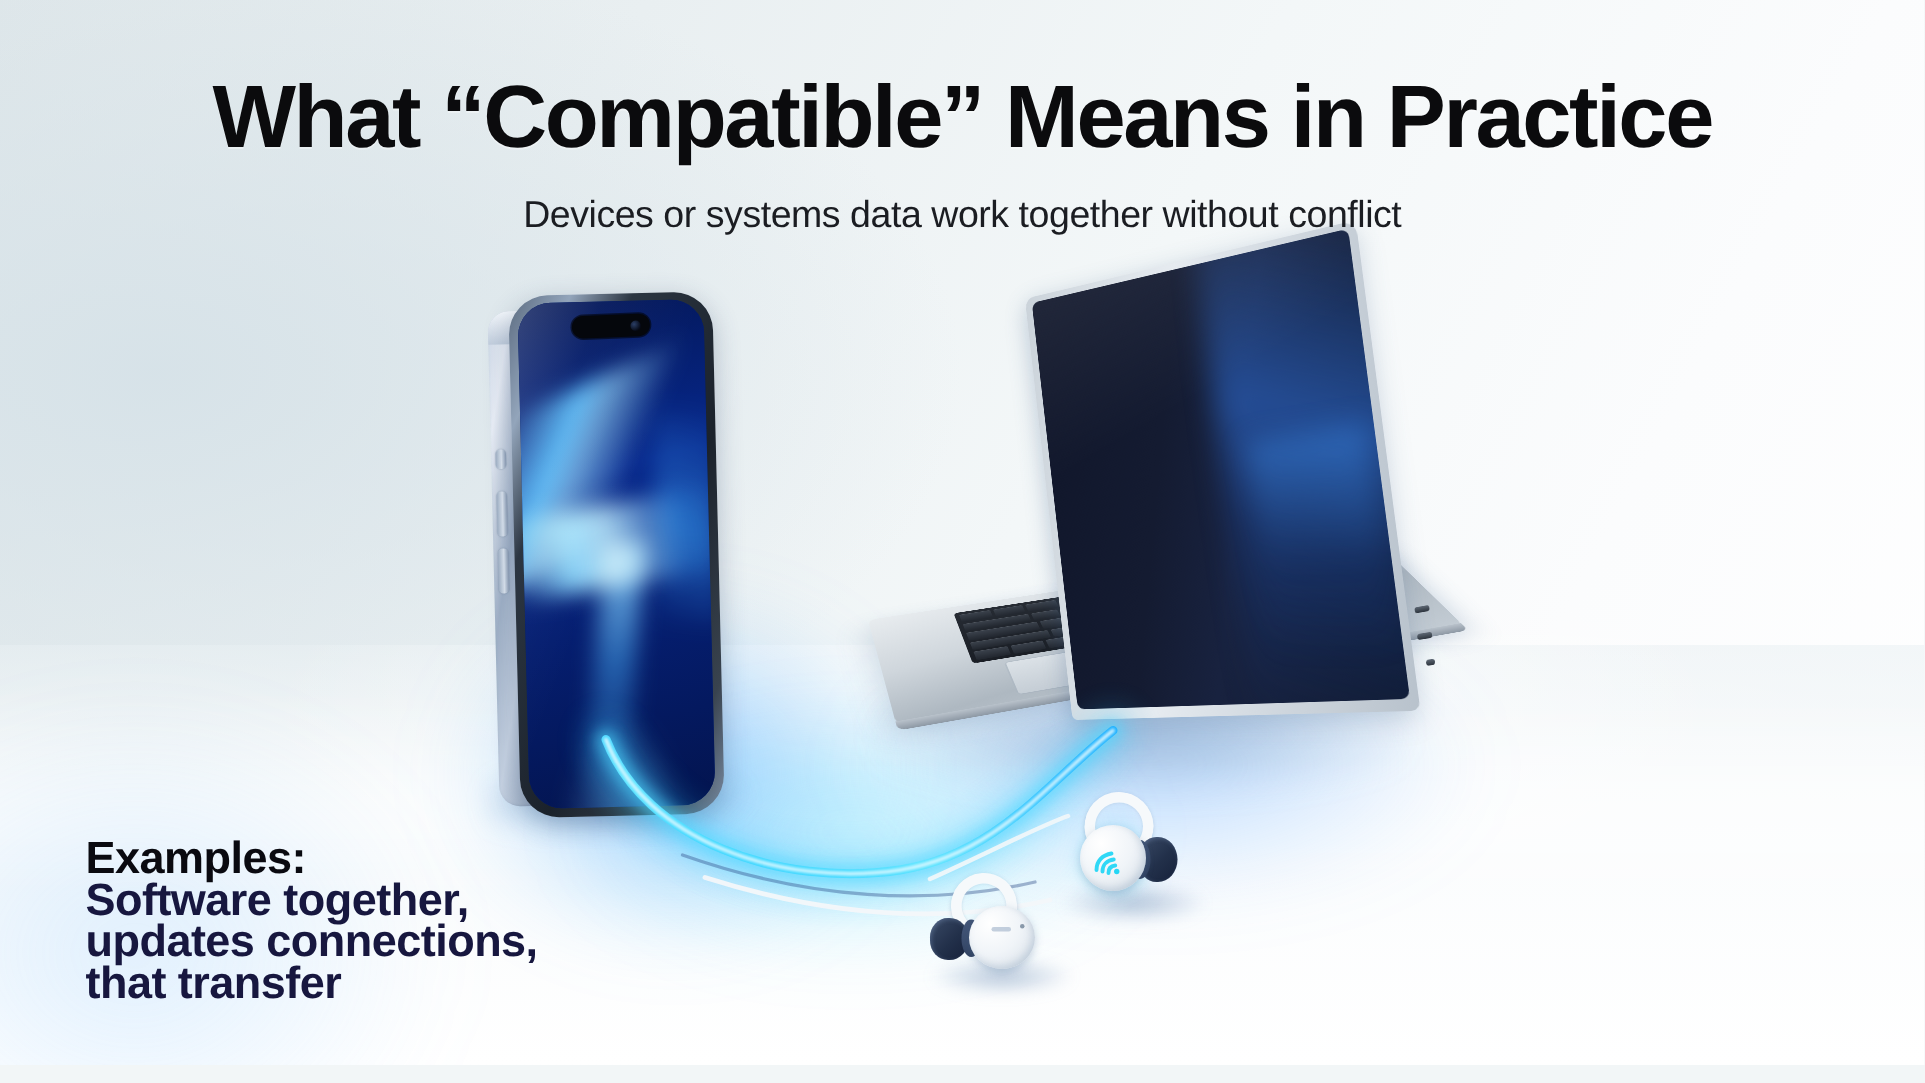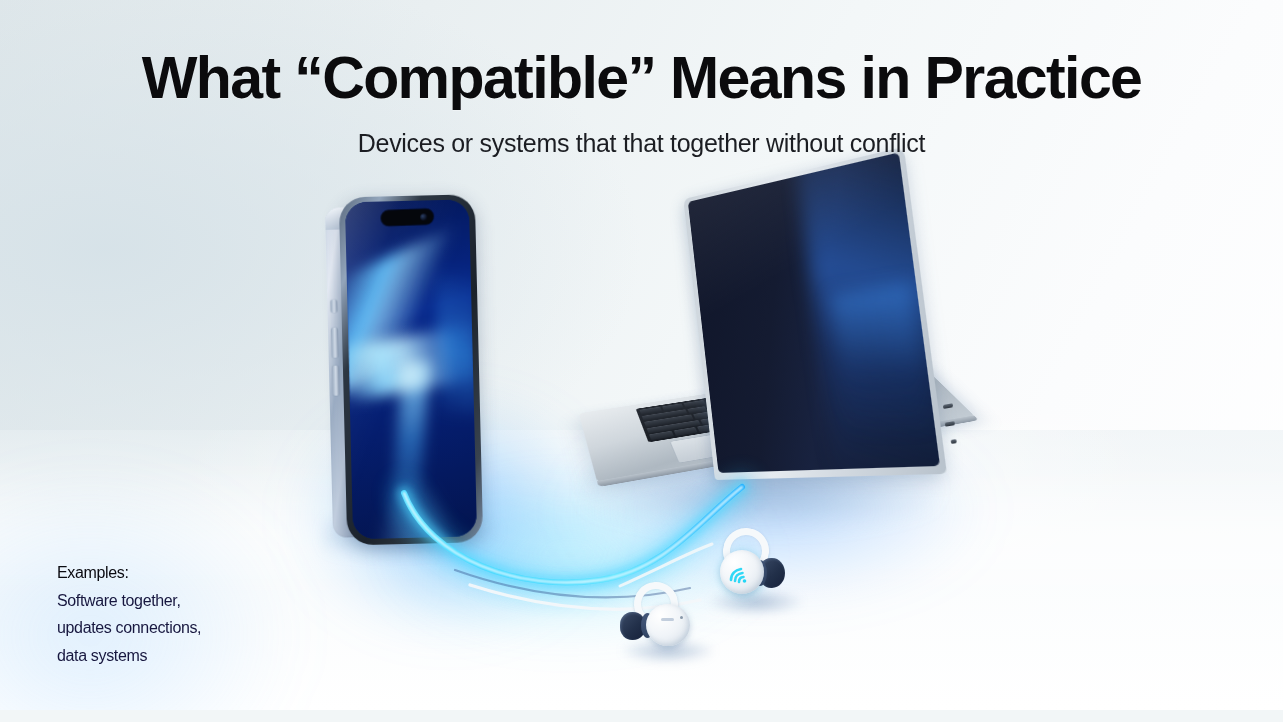--- a/index.html
+++ b/index.html
@@ -285,22 +285,22 @@
     position:absolute; left:0; right:0; top:129px;
     text-align:center;
     font-size:25px;
     font-weight:400;
     letter-spacing:-.3px;
     color:#1b1d22;
     white-space:nowrap;
   }
   .examples {
     position:absolute; left:57px; top:559px;
-    font-size:16px;
-    font-weight:400;
+    font-size:30px;
+    font-weight:700;
     line-height:27.5px;
     letter-spacing:-.35px;
   }
   .ex-head { color:#0a0a10; display:block; }
   .ex-line { color:#17173f; display:block; }
 </style>
 </head>
 <body>
 
 <div id="stage">
@@ -486,22 +486,22 @@
       <div class="hook" style="left:14px; top:0px; width:44px; height:44px; border-bottom-color:transparent; transform:rotate(-4deg);"></div>
       <div class="bud-tip" style="left:0px; top:30px; width:26px; height:28px;"></div>
       <div class="bud-ring" style="left:21px; top:31px; width:13px; height:25px; border-radius:50%;"></div>
       <div class="bud-face" style="left:26px; top:22px; width:44px; height:42px;"></div>
       <div class="bud-led" style="left:60px; top:34px;"></div>
       <div style="position:absolute; left:41px; top:36px; width:13px; height:3px; border-radius:2px; background:rgba(150,170,195,.55);"></div>
     </div>
   </div>
 
   <div class="title">What “Compatible” Means in Practice</div>
-  <div class="subtitle">Devices or systems that that together without conflict</div>
+  <div class="subtitle">Devices or systems data work together without conflict</div>
 
   <div class="examples">
     <span class="ex-head">Examples:</span>
     <span class="ex-line">Software together,</span>
     <span class="ex-line">updates connections,</span>
-    <span class="ex-line">data systems</span>
+    <span class="ex-line">that transfer</span>
   </div>
 
 </div>
 
 </body></html>

